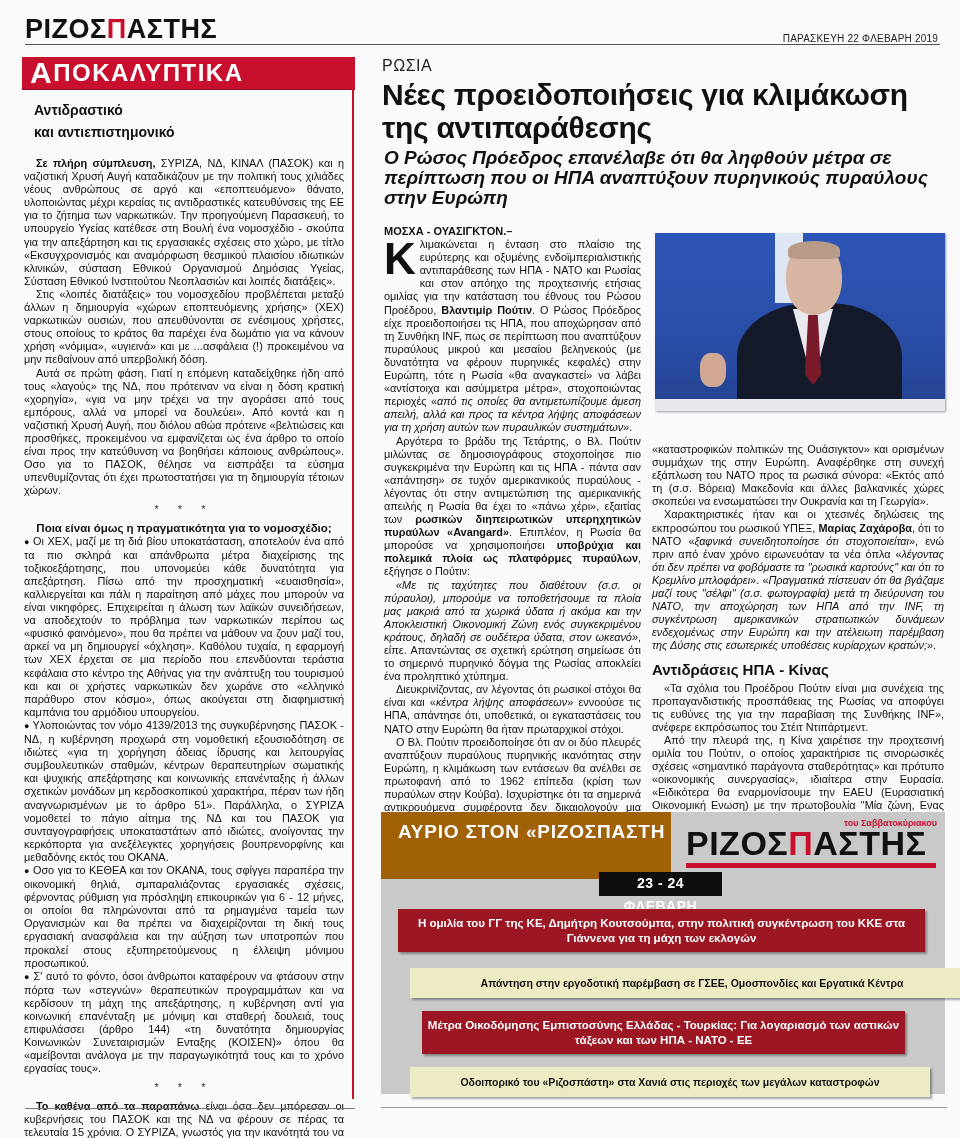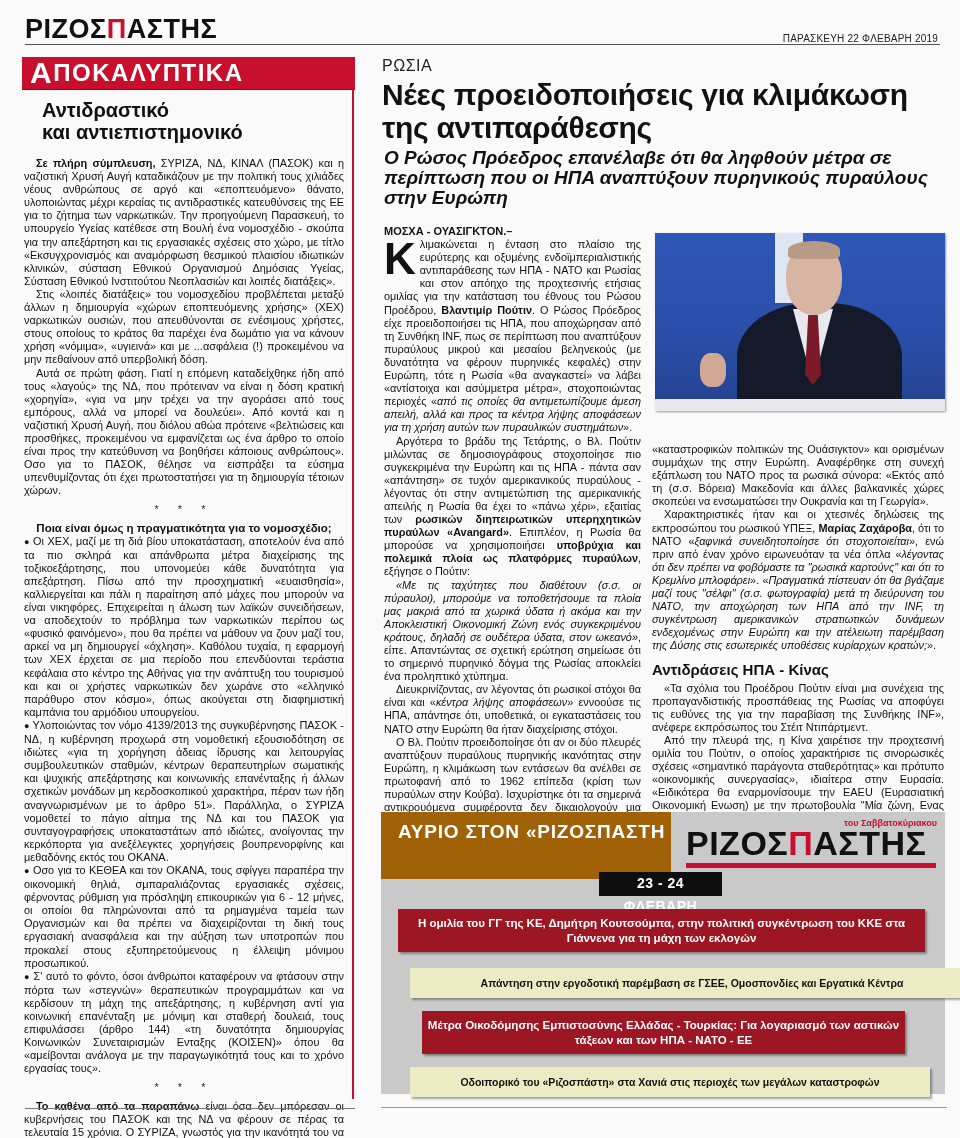--- a/index.html
+++ b/index.html
@@ -7,21 +7,21 @@
   .masthead { position: absolute; left: 25px; top: 14px; font-family: "Liberation Sans", sans-serif; font-weight: 900; font-size: 27px; letter-spacing: 0.5px; color: #111; }
   .masthead .hs { color: #c8102e; }
   .date { position: absolute; right: 22px; top: 33px; font-size: 10px; color: #222; letter-spacing: 0.2px; }
   .topline { position: absolute; left: 25px; right: 20px; top: 44px; border-top: 1px solid #555; }
 
   
   .left-col { position: absolute; left: 22px; top: 57px; width: 335px; }
   .banner { background: #c8102e; color: #fff; height: 32px; width: 333px; display: flex; align-items: center; padding-left: 8px; font-weight: 700; font-size: 24px; letter-spacing: 1.5px; box-shadow: 0 1px 0 #8a0a1f; }
   .banner .first { font-size: 30px; }
   .left-frame { position: absolute; left: 330px; top: 32px; width: 2px; height: 1010px; background: #c8102e; }
-  .left-title { margin-top: 10px; margin-left: 20px; font-weight: 900; font-size: 20px; line-height: 22px; }
+  .left-title { margin-top: 10px; margin-left: 12px; font-weight: 900; font-size: 14px; line-height: 22px; }
   .left-body { margin-top: 14px; margin-left: 2px; width: 320px; font-size: 10.9px; line-height: 13.1px; text-align: justify; hyphens: manual; }
   .left-body p { text-indent: 12px; }
   .left-body .bullet { text-indent: 0; }
   .left-body .bullet::before { content: "● "; font-size: 9px; }
   .left-body .stars { text-align: center; letter-spacing: 8px; margin: 6px 0 5px; color: #333; }
   .left-body .subhead { text-align: center; font-weight: 700; font-size: 11.5px; }
   .left-bottom-line { position: absolute; left: 25px; top: 1108px; width: 330px; border-top: 1px solid #777; }
 
   
   .kicker { position: absolute; left: 382px; top: 57px; font-size: 16px; color: #222; letter-spacing: 0.5px; }
@@ -97,21 +97,21 @@
 
 <div class="kicker">ΡΩΣΙΑ</div>
 <h1 class="headline">Νέες προειδοποιήσεις για κλιμάκωση της αντιπαράθεσης</h1>
 <h2 class="subheadline">Ο Ρώσος Πρόεδρος επανέλαβε ότι θα ληφθούν μέτρα σε περίπτωση που οι ΗΠΑ αναπτύξουν πυρηνικούς πυραύλους στην Ευρώπη</h2>
 
 <div class="col mid-col">
   <p class="dateline">ΜΟΣΧΑ - ΟΥΑΣΙΓΚΤΟΝ.–</p>
   <p class="noind"><span class="dropcap">Κ</span><span>λιμακώνεται η ένταση στο πλαίσιο της ευρύτερης και οξυμένης ενδοϊμπεριαλιστικής αντιπαράθεσης των ΗΠΑ - ΝΑΤΟ και Ρωσίας και στον απόηχο της προχτεσινής ετήσιας ομιλίας για την κατάσταση του έθνους του Ρώσου Προέδρου, </span><b>Βλαντιμίρ Πούτιν</b><span>. Ο Ρώσος Πρόεδρος είχε προειδοποιήσει τις ΗΠΑ, που αποχώρησαν από τη Συνθήκη INF, πως σε περίπτωση που αναπτύξουν πυραύλους μικρού και μεσαίου βεληνεκούς (με δυνατότητα να φέρουν πυρηνικές κεφαλές) στην Ευρώπη, τότε η Ρωσία «θα αναγκαστεί» να λάβει «αντίστοιχα και ασύμμετρα μέτρα», στοχοποιώντας περιοχές «</span><i>από τις οποίες θα αντιμετωπίζουμε άμεση απειλή, αλλά και προς τα κέντρα λήψης αποφάσεων για τη χρήση αυτών των πυραυλικών συστημάτων</i><span>».</span></p>
   <p><span>Αργότερα το βράδυ της Τετάρτης, ο Βλ. Πούτιν μιλώντας σε δημοσιογράφους στοχοποίησε πιο συγκεκριμένα την Ευρώπη και τις ΗΠΑ - πάντα σαν «απάντηση» σε τυχόν αμερικανικούς πυραύλους - λέγοντας ότι στην αντιμετώπιση της αμερικανικής απειλής η Ρωσία θα έχει το «πάνω χέρι», εξαιτίας των </span><b>ρωσικών διηπειρωτικών υπερηχητικών πυραύλων «Avangard»</b><span>. Επιπλέον, η Ρωσία θα μπορούσε να χρησιμοποιήσει </span><b>υποβρύχια και πολεμικά πλοία ως πλατφόρμες πυραύλων</b><span>, εξήγησε ο Πούτιν:</span></p>
   <p><i>«Με τις ταχύτητες που διαθέτουν (σ.σ. οι πύραυλοι), μπορούμε να τοποθετήσουμε τα πλοία μας μακριά από τα χωρικά ύδατα ή ακόμα και την Αποκλειστική Οικονομική Ζώνη ενός συγκεκριμένου κράτους, δηλαδή σε ουδέτερα ύδατα, στον ωκεανό»</i><span>, είπε. Απαντώντας σε σχετική ερώτηση σημείωσε ότι το σημερινό πυρηνικό δόγμα της Ρωσίας αποκλείει ένα προληπτικό χτύπημα.</span></p>
-  <p><span>Διευκρινίζοντας, αν λέγοντας ότι ρωσικοί στόχοι θα είναι και «</span><i>κέντρα λήψης αποφάσεων</i><span>» εννοούσε τις ΗΠΑ, απάντησε ότι, υποθετικά, οι εγκαταστάσεις του ΝΑΤΟ στην Ευρώπη θα ήταν διαχείρισης στόχοι.</span></p>
+  <p><span>Διευκρινίζοντας, αν λέγοντας ότι ρωσικοί στόχοι θα είναι και «</span><i>κέντρα λήψης αποφάσεων</i><span>» εννοούσε τις ΗΠΑ, απάντησε ότι, υποθετικά, οι εγκαταστάσεις του ΝΑΤΟ στην Ευρώπη θα ήταν πρωταρχικοί στόχοι.</span></p>
   <p><span>Ο Βλ. Πούτιν προειδοποίησε ότι αν οι δύο πλευρές αναπτύξουν πυραύλους πυρηνικής ικανότητας στην Ευρώπη, η κλιμάκωση των εντάσεων θα ανέλθει σε πρωτοφανή από το 1962 επίπεδα (κρίση των πυραύλων στην Κούβα). Ισχυρίστηκε ότι τα σημερινά αντικρουόμενα συμφέροντα δεν δικαιολογούν μια τέτοια κλιμάκωση, ωστόσο «</span><i>αν κάποιος το θέλει, τότε εντάξει, είναι ευπρόσδεκτος. Εξέθεσα τι θα σήμαινε αυτό</i><span>».</span></p>
   <h3>«Ομηροι» οι λαοί της Ευρώπης</h3>
   <p><span>Ο Ρώσος ΥΠΕΞ, </span><b>Σεργκέι Λαβρόφ</b><span>, επεδίωξε να αξιοποιήσει και τις αντιθέσεις των ΗΠΑ - ΕΕ και την ανησυχία για την αποχώρηση των ΗΠΑ από τη Συνθήκη, που «εγείρει στρατιωτικές εντάσεις στην κοινή γειτονιά μας». Μιλώντας στην Ενωση Ευρωπαϊκών Επιχειρήσεων, χαρακτήρισε την ασφάλεια των λαών της Ευρώπης «όμηρο» των</span></p>
 </div>
 
 <div class="photo">
   <div class="stripe"></div>
   <div class="suit"></div>
   <div class="shirt"></div>
   <div class="tie"></div>

